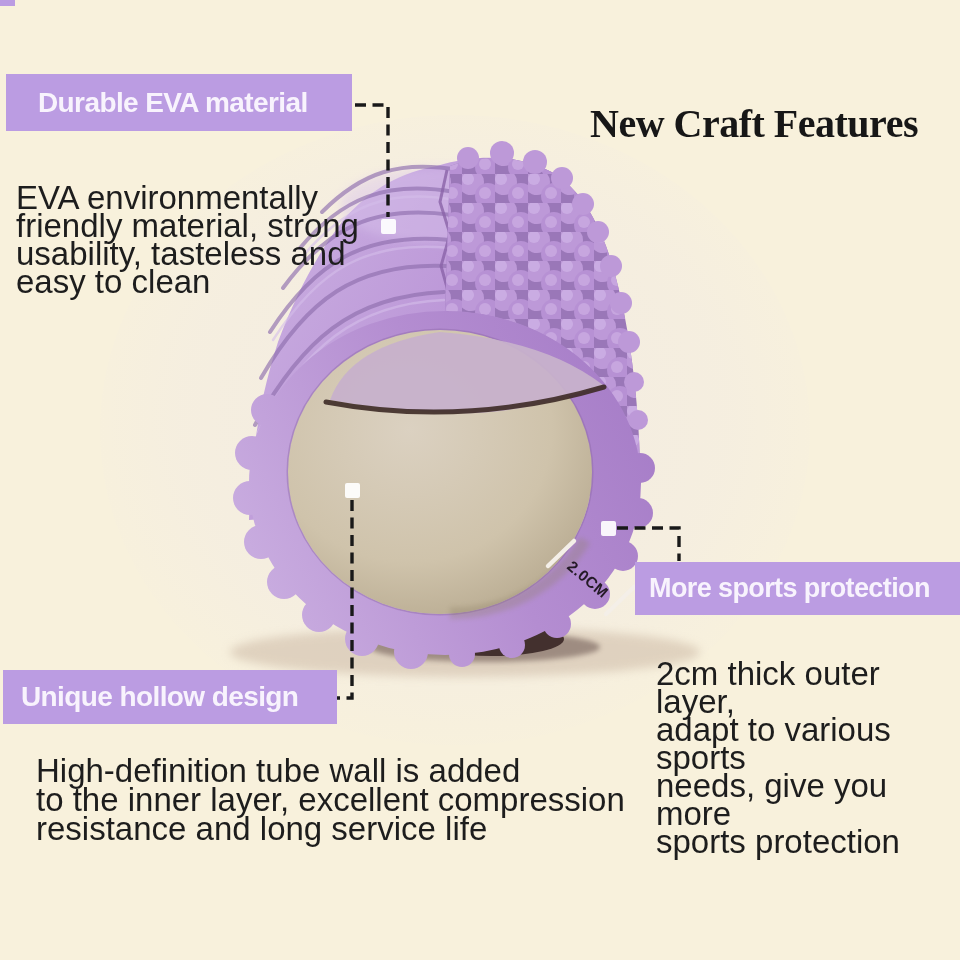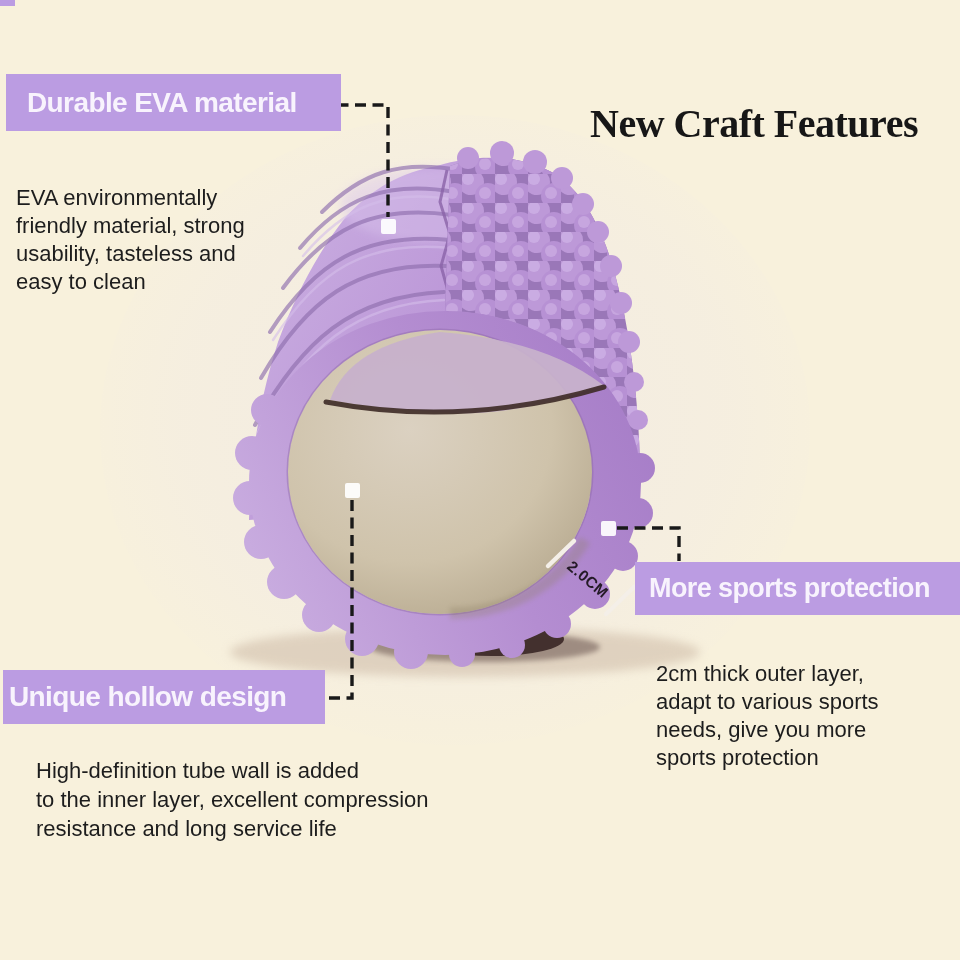--- a/index.html
+++ b/index.html
@@ -18,27 +18,27 @@
   }
   .callout-label{
     position:absolute;
     background:#bb9ce2;
     color:#f8f3fd;
     font-weight:bold;
     display:flex;align-items:center;
     letter-spacing:-0.6px;
     white-space:nowrap;
   }
-  .label-durable{left:6px;top:74px;width:314px;height:57px;font-size:28px;padding-left:21px;}
+  .label-durable{left:6px;top:74px;width:314px;height:57px;font-size:28px;padding-left:32px;}
   .label-protection{left:635px;top:562px;width:325px;height:53px;font-size:27px;padding-left:14px;}
-  .label-hollow{left:3px;top:670px;width:316px;height:54px;font-size:28px;padding-left:6px;}
+  .label-hollow{left:3px;top:670px;width:316px;height:54px;font-size:28px;padding-left:18px;}
   .desc{
     position:absolute;
     color:#1d1d1d;
-    font-size:22px;line-height:28px;
+    font-size:33px;line-height:28px;
     white-space:pre-line;
   }
   .desc-durable{left:16px;top:184px;}
   .desc-protection{left:656px;top:660px;}
   .desc-hollow{left:16px;top:756px;line-height:29px;margin-left:20px;}
   .corner-chip{position:absolute;left:0;top:0;width:15px;height:6px;background:#bb9ce2;}
 </style>
 </head>
 <body>
 

